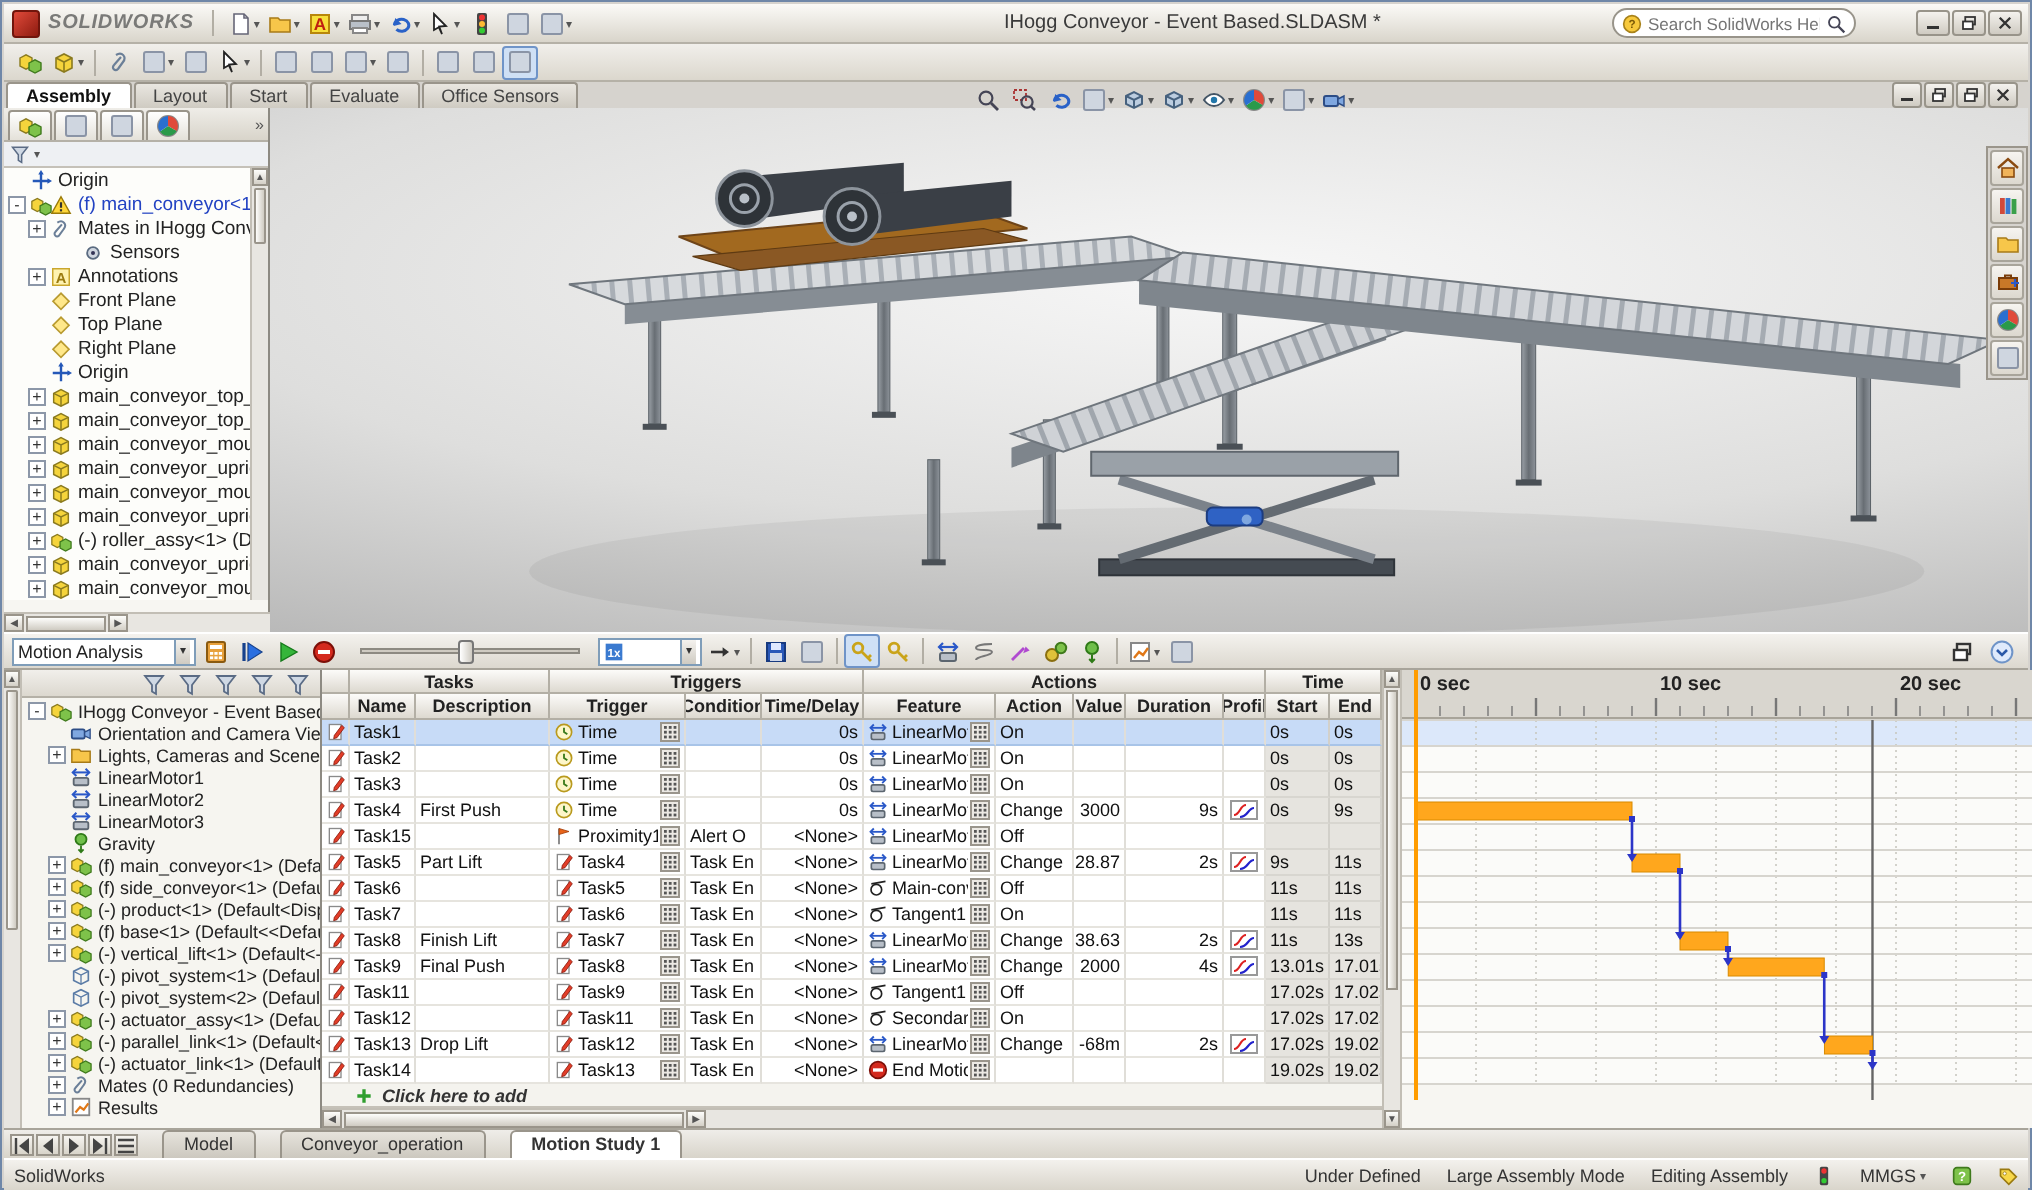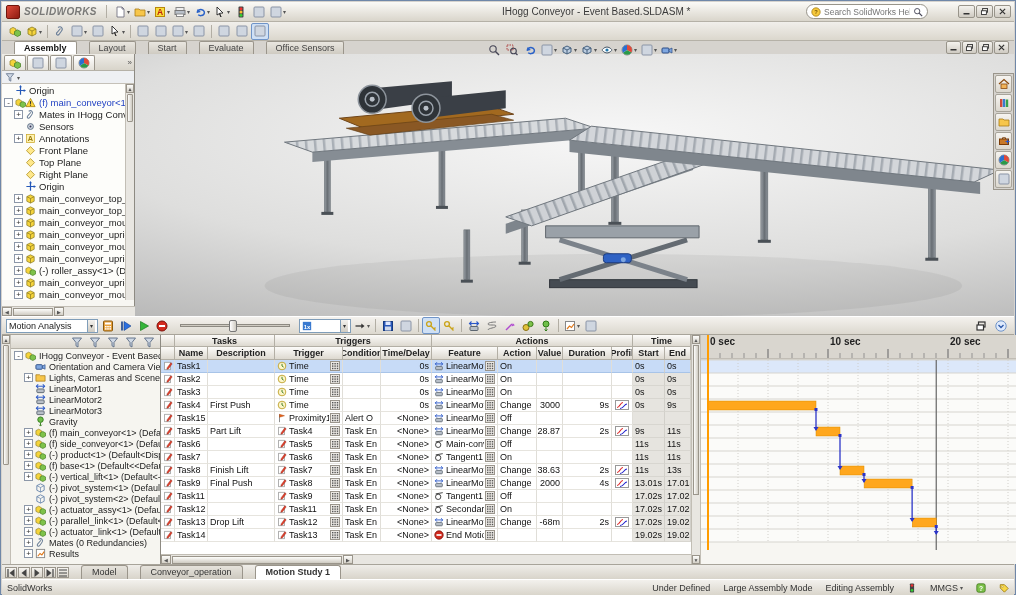--- a/index.html
+++ b/index.html
@@ -24,21 +24,21 @@
   .tbtn.pressed{background:#cfe0f5;border-color:#6f94c8}
   .tsep{width:1px;height:13px;background:#b2aea4;margin:0 3px;flex:none}
   .ic{width:12px;height:12px;display:inline-flex;flex:none}
   .ic svg{width:100%;height:100%;display:block}
   .ic.s10{width:10px;height:10px}
 
   .toolbar2{position:absolute;left:1px;top:21px;right:1px;height:19px;background:linear-gradient(#f1efeb,#dbd7cd);border-bottom:1px solid #b5b1a7;display:flex;align-items:center;padding:0 4px}
 
   
   .cmdtabs{position:absolute;left:1px;top:40px;right:1px;height:13px;background:#d6d3ce}
-  .ctab{display:inline-block;height:13px;line-height:12px;padding:0 9px;font-size:9px;color:#444;background:linear-gradient(#e9e6e0,#cfcbc2);border:1px solid #9a958b;border-bottom:none;border-radius:2px 2px 0 0;margin-left:12px}
+  .ctab{display:inline-block;height:13px;line-height:12px;padding:0 9px;font-size:9px;color:#444;background:linear-gradient(#e9e6e0,#cfcbc2);border:1px solid #9a958b;border-bottom:none;border-radius:2px 2px 0 0;margin-left:1px}
   .ctab.active{background:#fff;font-weight:bold;color:#111}
 
   .headsup{position:absolute;left:484px;top:40px;display:flex;align-items:center;z-index:5}
   .corner-icons{position:absolute;right:6px;top:40px;display:flex;gap:1px;z-index:5}
 
   
   .fm-panel{position:absolute;left:1px;top:53px;width:133px;height:262px;background:#f7f6f2;border-right:1px solid #8d8a82}
   .fm-tabs{height:17px;display:flex;align-items:center;background:linear-gradient(#efede8,#d8d4ca);border-bottom:1px solid #b5b1a7;padding:0 2px;gap:1px}
   .fm-tab{width:22px;height:15px;display:flex;align-items:center;justify-content:center;border:1px solid #9a958b;border-bottom:none;border-radius:2px 2px 0 0;background:linear-gradient(#fff,#e4e1d9)}
   .fm-ovf{margin-left:auto;font-size:8px;color:#555}
@@ -530,21 +530,21 @@
         </div>
         <div class="titem" style="padding-left: 12px;">
           <span class="texp">+</span>
           <span class="ic">
             <svg viewBox="0 0 12 12">
               <path d="M4 2.5c3-2 5.5 1 3.5 3.5L5 9.5c-1.5 1.5-3.5-.5-2-2l3.5-4" fill="none" stroke="#6b7f98" stroke-width="1.1"></path>
             </svg>
           </span>
           <span class="tlabel">Mates in IHogg Conveyo</span>
         </div>
-        <div class="titem" style="padding-left: 12px;">
+        <div class="titem" style="padding-left: 28px;">
           <span class="texp hid"></span>
           <span class="ic">
             <svg viewBox="0 0 12 12">
               <circle cx="6" cy="6" r="3.2" fill="#cfd6df" stroke="#5a6b80"></circle>
               <circle cx="6" cy="6" r="1.1" fill="#335"></circle>
             </svg>
           </span>
           <span class="tlabel">Sensors</span>
         </div>
         <div class="titem" style="padding-left: 12px;">
@@ -2282,20 +2282,28 @@
             </span>
           </div>
           <div class="td "></div>
           <div class="td num"></div>
           <div class="td num"></div>
           <div class="td cent"></div>
           <div class="td time-col">19.02s</div>
           <div class="td time-col">19.02s</div>
         </div>
       </div>
+    <div class="addrow">
+      <span class="ic s10">
+          <svg viewBox="0 0 12 12">
+            <path d="M6 2v8M2 6h8" stroke="#2f9e2f" stroke-width="2"></path>
+          </svg>
+        </span>
+      <span>Click here to add</span>
+    </div>
     <div class="hscroll mtable-hscroll">
       <div class="sb">◀</div>
       <div class="thumb" style="width:170px"></div>
       <div class="sb">▶</div>
     </div>
   </div>
 
   <div class="vscroll2">
     <div class="sb">▲</div>
     <div class="thumb"></div>

